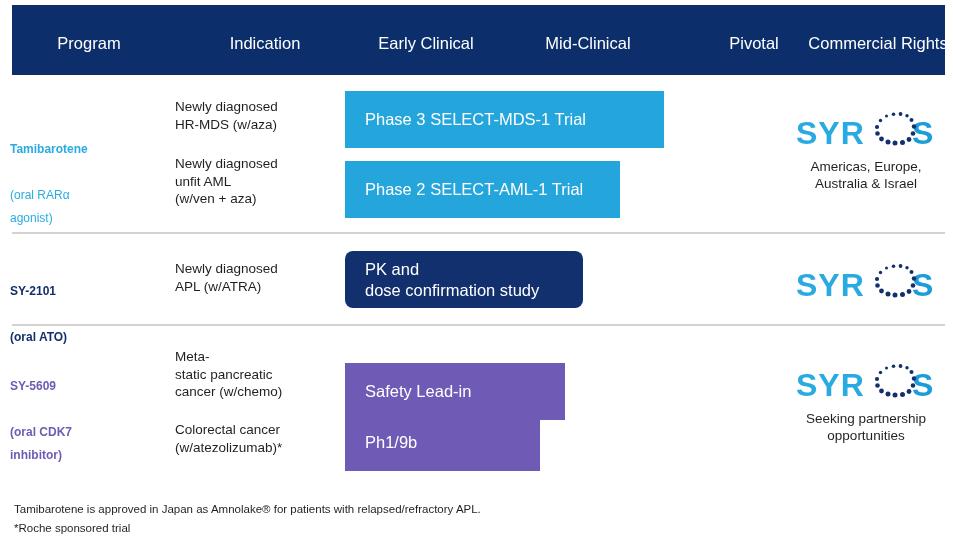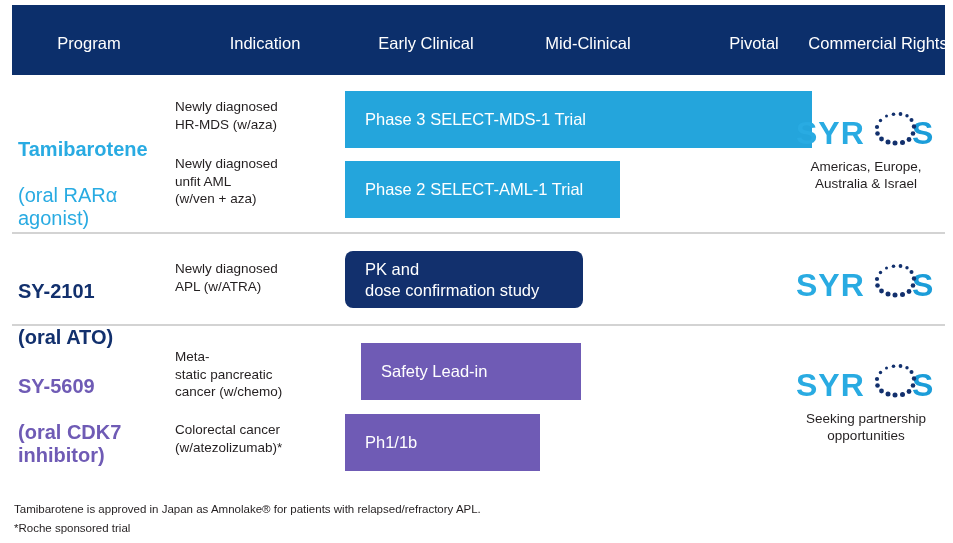--- a/index.html
+++ b/index.html
@@ -39,22 +39,22 @@
   .divider {
     position: absolute;
     left: 12px;
     width: 933px;
     height: 2px;
     background: #d3d3d3;
   }
 
   .prog-name {
     position: absolute;
-    left: 18px;
-    font-size: 20px;
+    left: 10px;
+    font-size: 12px;
     line-height: 23px;
     white-space: pre-line;
   }
   .prog-name .strong {
     font-weight: bold;
   }
   .prog-tami { color: #29abe2; }
   .prog-2101 { color: #12306d; }
   .prog-5609 { color: #6f5bb5; }
 
@@ -143,21 +143,21 @@
   <span>(oral RARα
 agonist)</span>
 </div>
 
 <div class="indication" style="top:98px">Newly diagnosed
 HR-MDS (w/aza)</div>
 <div class="indication" style="top:155px">Newly diagnosed
 unfit AML
 (w/ven + aza)</div>
 
-<div class="bar bar-cyan" style="left:345px; top:91px; width:467px; height:57px;">
+<div class="bar bar-cyan" style="left:345px; top:91px; width:319px; height:57px;">
   <span>Phase 3 SELECT-MDS-1 Trial</span>
 </div>
 
 <div class="bar bar-cyan" style="left:345px; top:161px; width:275px; height:57px;">
   <span>Phase 2 SELECT-AML-1 Trial</span>
 </div>
 
 <div class="rights-cell" style="left:771px; top:110px">
   <svg class="syros-logo" width="140" height="44" viewBox="0 0 140 44">
     <text x="0" y="34" font-family="Liberation Sans, sans-serif" font-size="32" font-weight="bold" fill="#29abe2" letter-spacing="1">SYR</text>
@@ -231,27 +231,27 @@
   <span class="strong">(oral CDK7
 inhibitor)</span>
 </div>
 
 <div class="indication" style="top:348px">Meta-
 static pancreatic
 cancer (w/chemo)</div>
 <div class="indication" style="top:421px">Colorectal cancer
 (w/atezolizumab)*</div>
 
-<div class="bar bar-purple" style="left:345px; top:343px; width:220px; height:57px;margin-left:16px;">
+<div class="bar bar-purple" style="left:345px; top:363px; width:220px; height:57px;">
   <span>Safety Lead-in</span>
 </div>
 
 <div class="bar bar-purple" style="left:345px; top:414px; width:195px; height:57px; padding-left:0;">
   <div class="bar-roche-wrap">
-    <span style="padding-left:20px">Ph1/1b</span>
+    <span style="padding-left:20px">Ph1/9b</span>
   </div>
 </div>
 
 <div class="rights-cell" style="left:771px; top:362px">
   <svg class="syros-logo" width="140" height="44" viewBox="0 0 140 44">
     <text x="0" y="34" font-family="Liberation Sans, sans-serif" font-size="32" font-weight="bold" fill="#29abe2" letter-spacing="1">SYR</text>
     <text x="116" y="34" font-family="Liberation Sans, sans-serif" font-size="32" font-weight="bold" fill="#1b9dd9">S</text>
     <g fill="#12306d">
       <circle cx="90.5" cy="6.0" r="1.5"></circle>
       <circle cx="97.5" cy="4.2" r="1.8"></circle>

